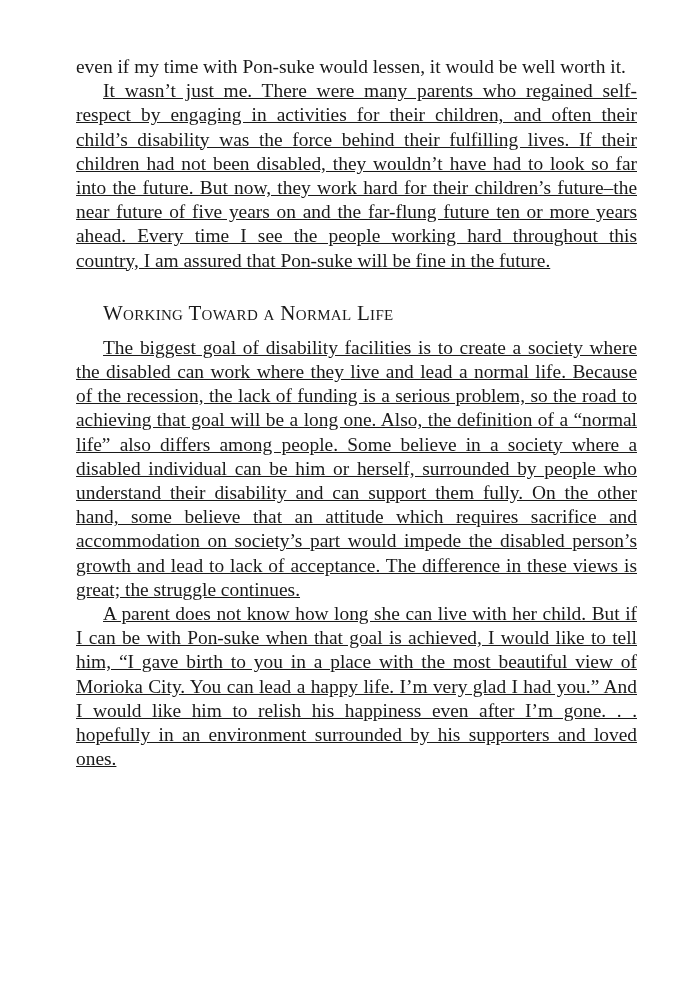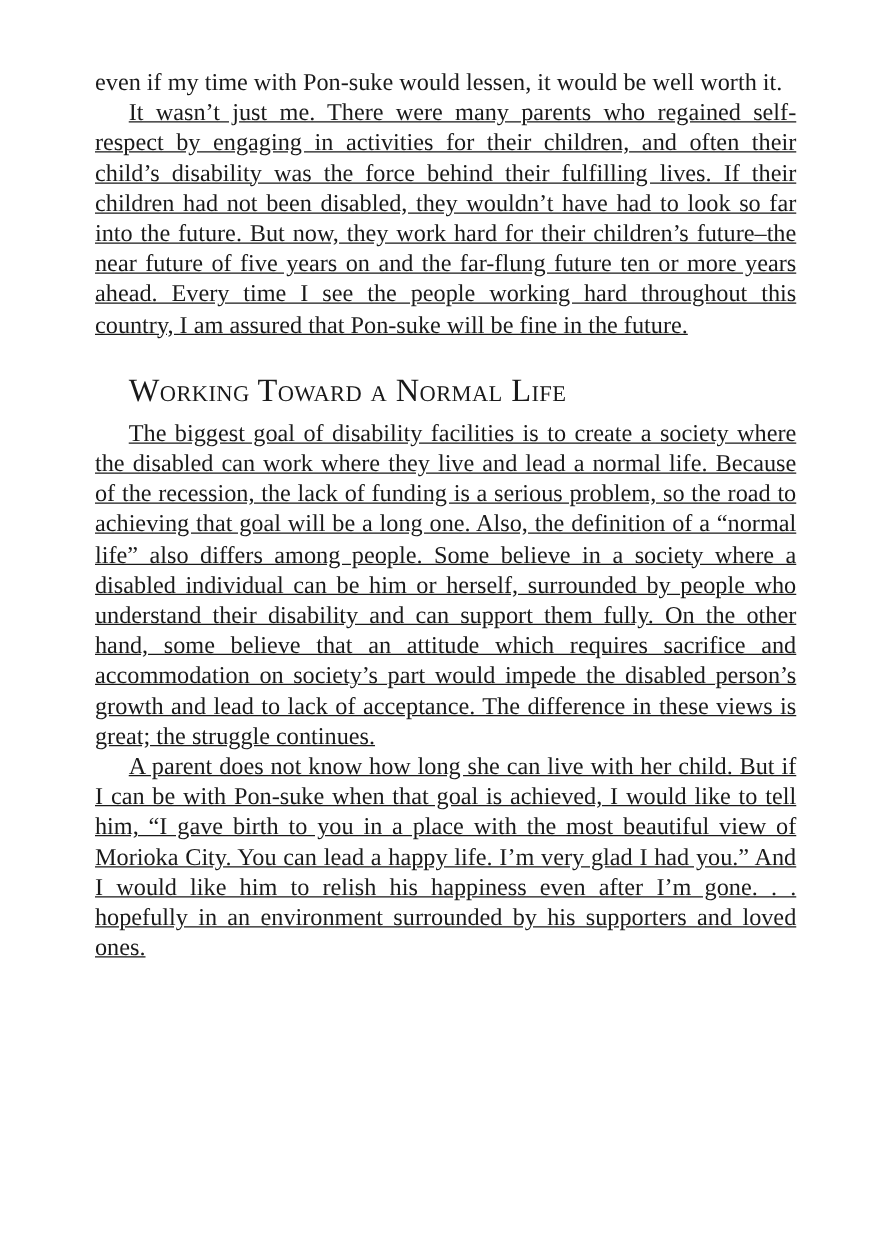--- a/index.html
+++ b/index.html
@@ -7,21 +7,21 @@
   .page {
     position: absolute; left: 62px; top: 55px; width: 561px;
     font-family: "Liberation Serif", "DejaVu Serif", serif;
     font-size: 19.4px; line-height: 24.2px; color: #1a1a1a; margin-left: 14px;
   }
   .page p { margin: 0; text-align: justify; text-align-last: left; hyphens: none; }
   .page p.indent { text-indent: 27px; text-decoration: underline; }
   .heading {
     margin: 26px 0 9px 27px;
     font-family: "Liberation Serif", "DejaVu Serif", serif;
-    font-size: 26px; line-height: 28px; font-variant: small-caps; letter-spacing: 0.3px;
+    font-size: 21px; line-height: 28px; font-variant: small-caps; letter-spacing: 0.3px;
     color: #1a1a1a; font-weight: normal;
   }
 </style>
 </head>
 <body>
 
 <div class="page">
   <p>even if my time with Pon-suke would lessen, it would be well worth it.</p>
   <p class="indent">It wasn’t just me. There were many parents who regained self-respect by engaging in activities for their children, and often their child’s disability was the force behind their fulfilling lives. If their children had not been disabled, they wouldn’t have had to look so far into the future. But now, they work hard for their children’s future–the near future of five years on and the far-flung future ten or more years ahead. Every time I see the people working hard throughout this country, I am assured that Pon-suke will be fine in the future.</p>
   <h2 class="heading">Working Toward a Normal Life</h2>

